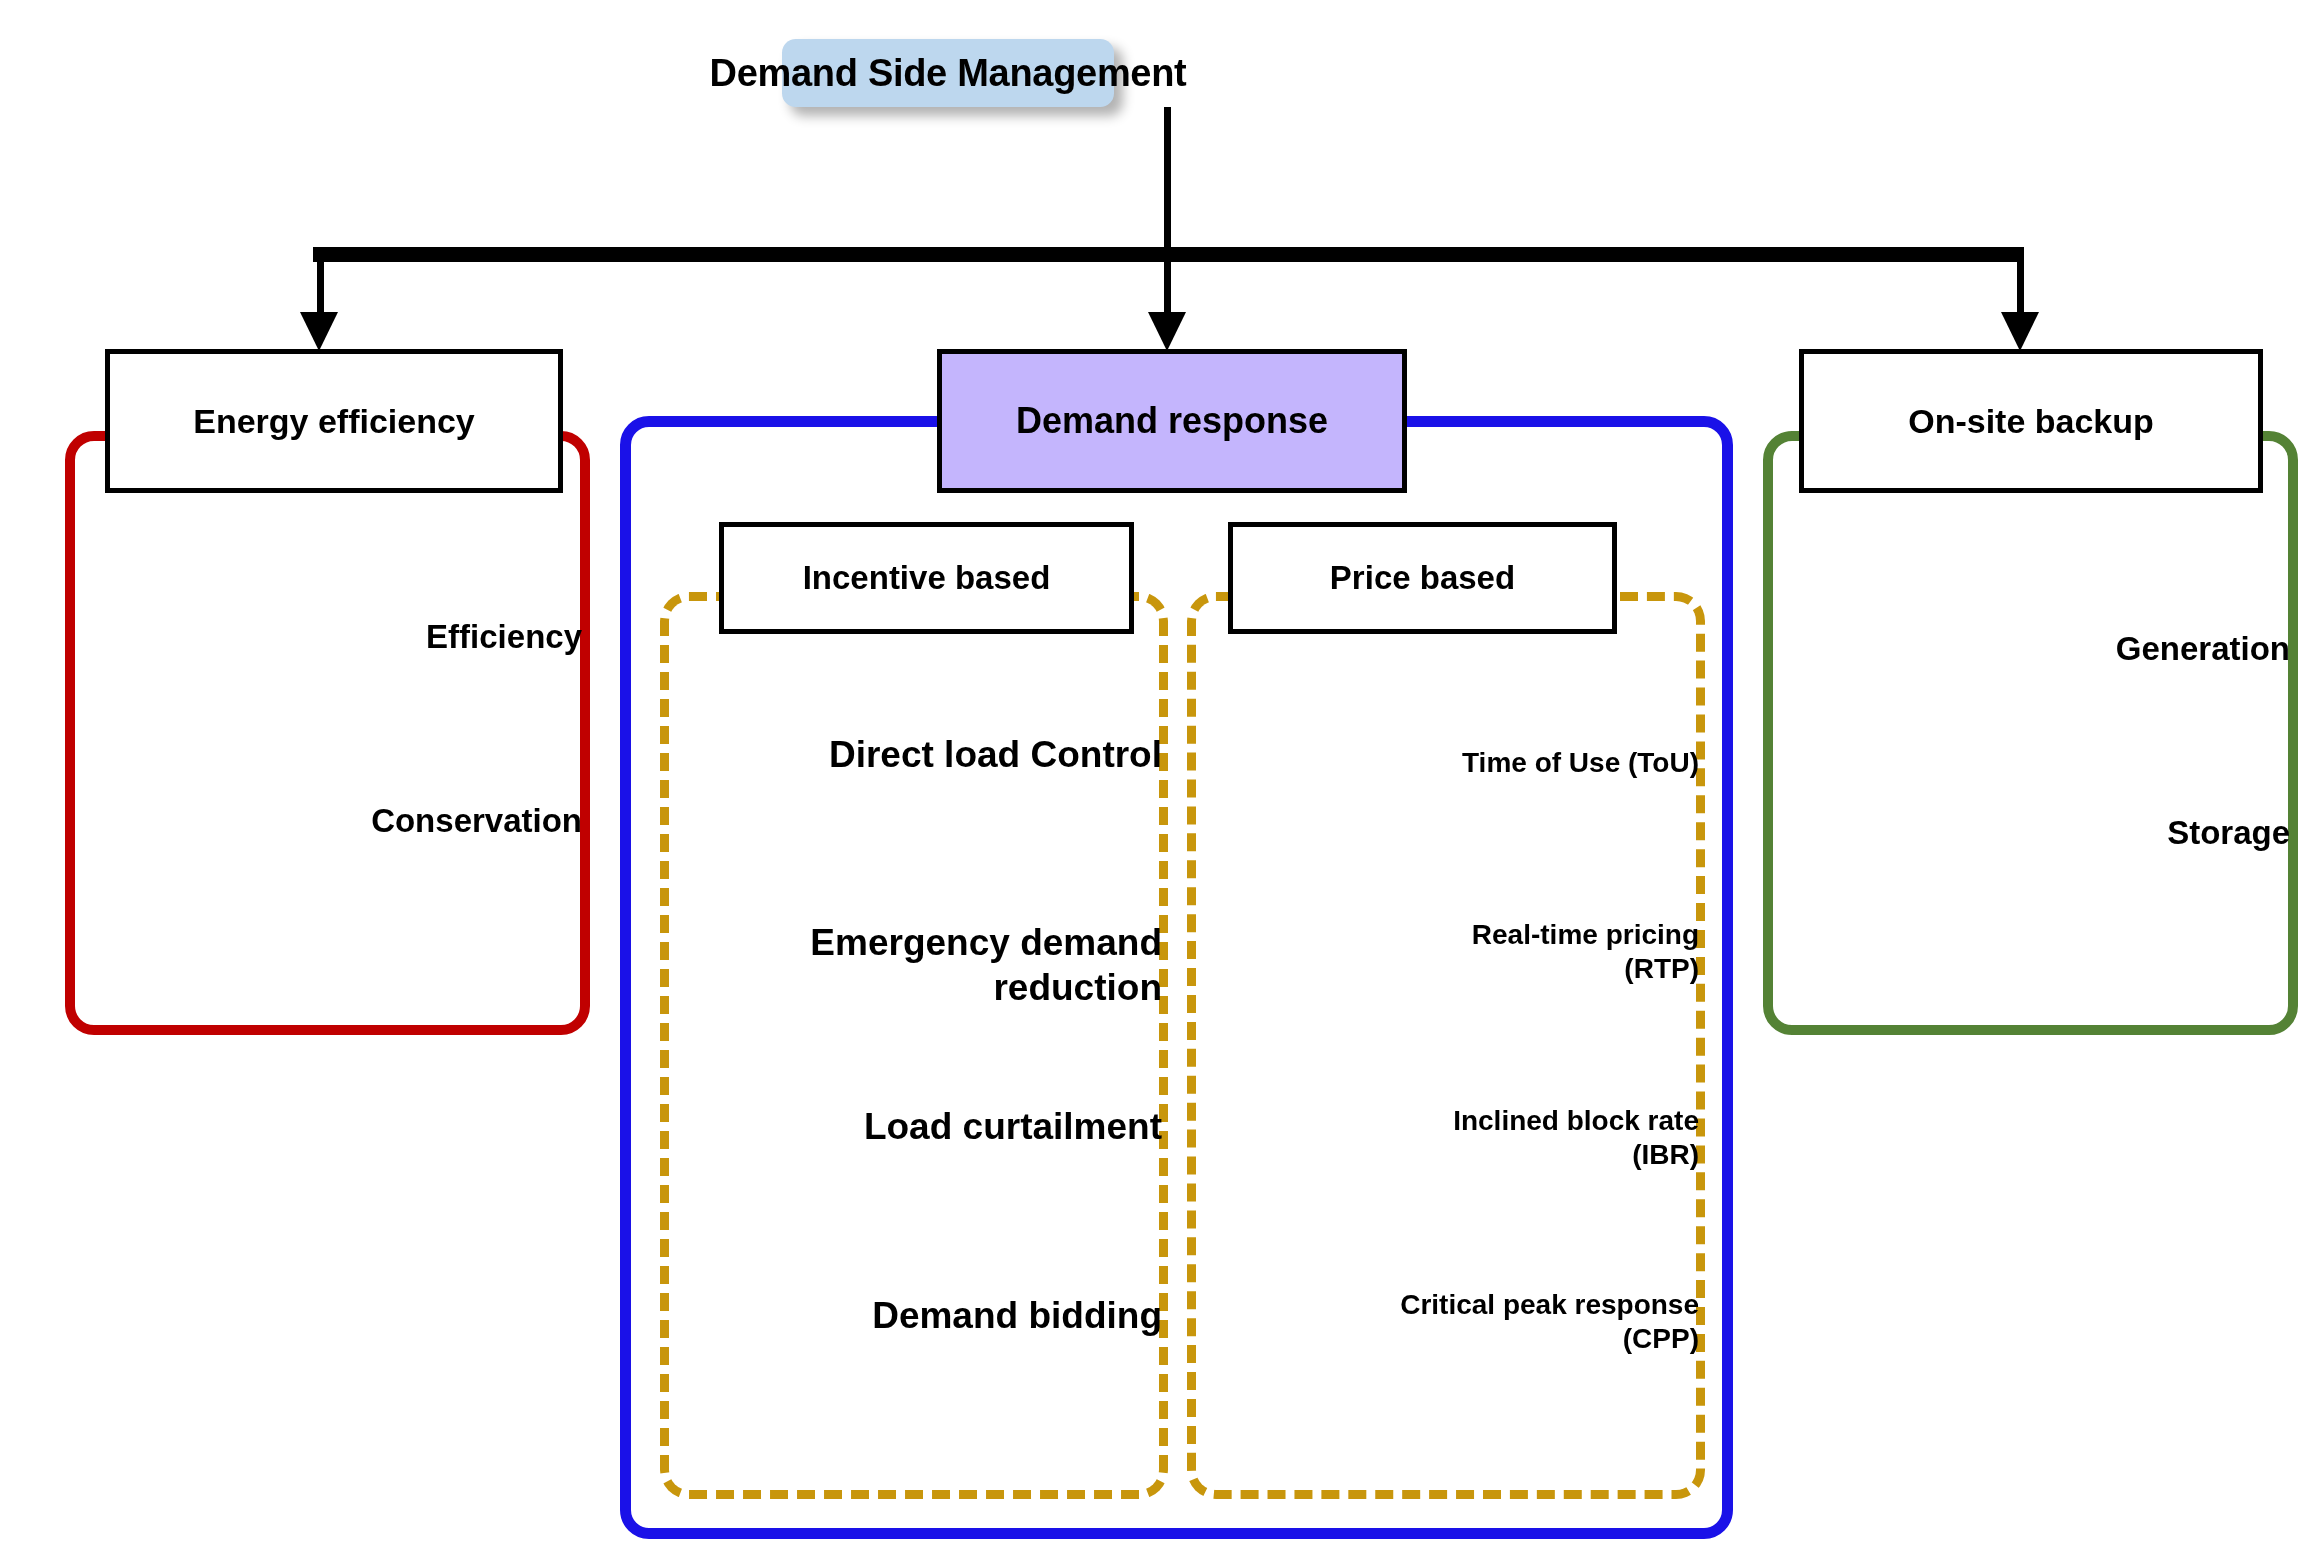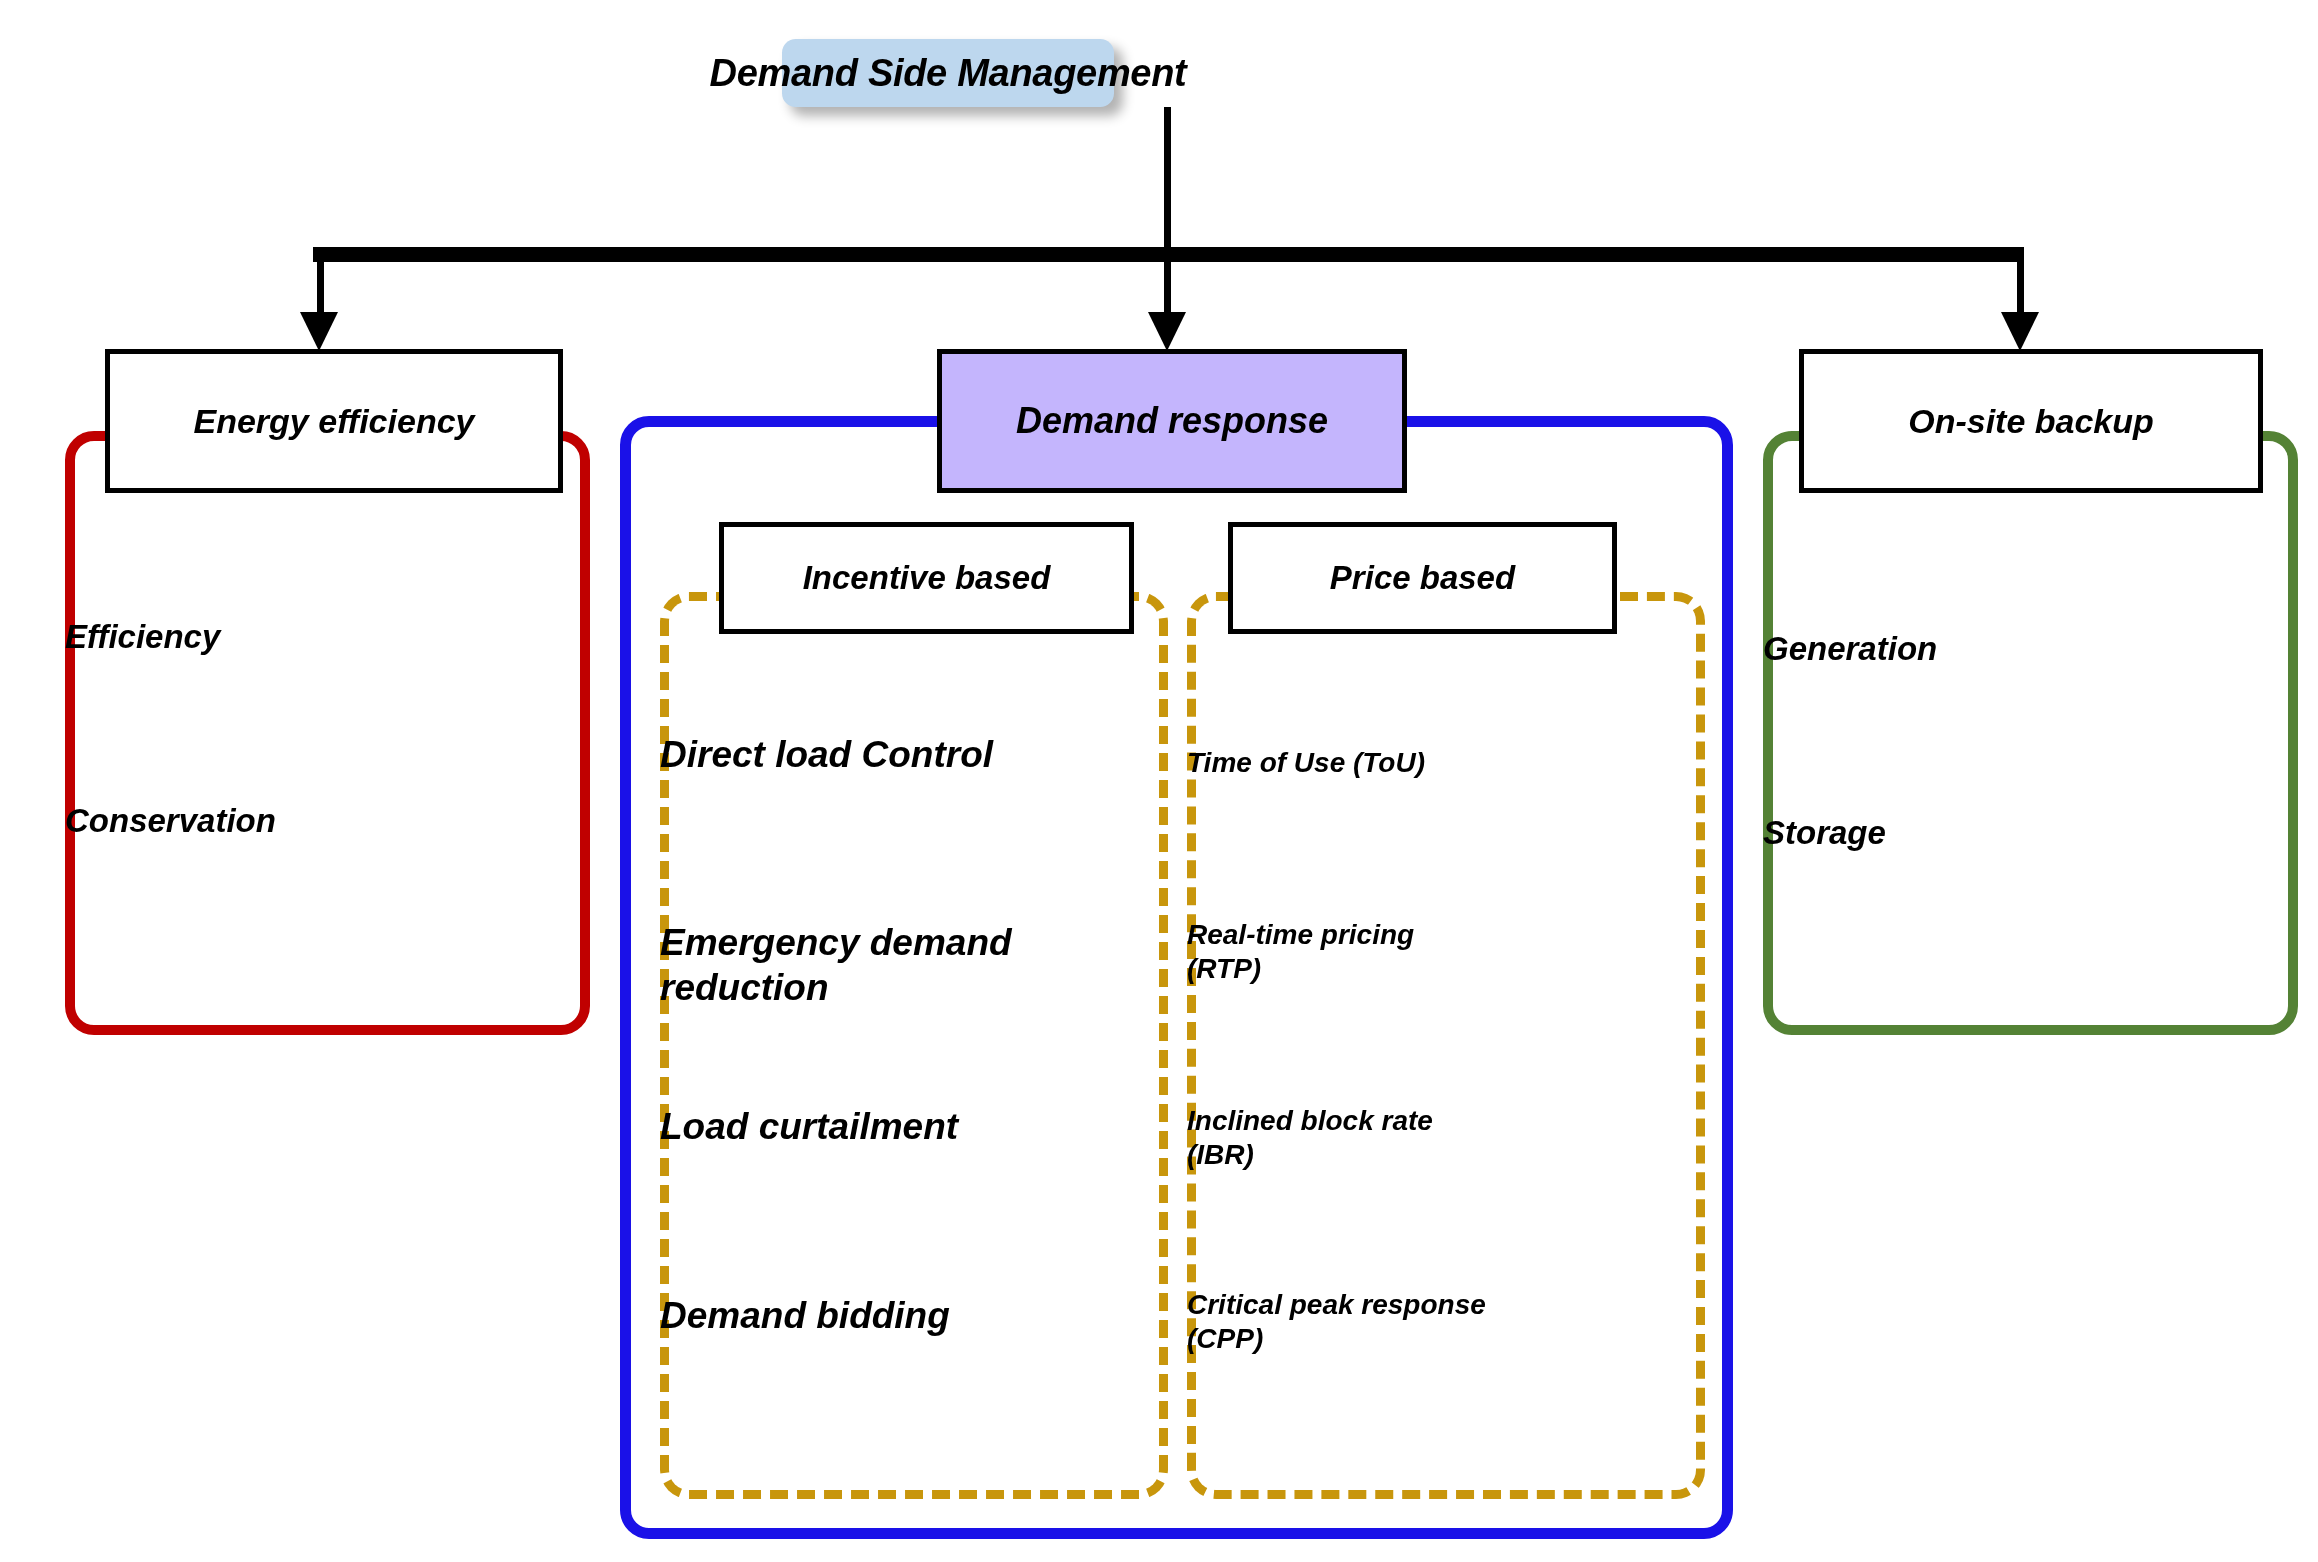--- a/index.html
+++ b/index.html
@@ -8,21 +8,20 @@
     background: #ffffff;
   }
   #stage {
     position: relative;
     width: 2319px;
     height: 1559px;
     background: #ffffff;
     overflow: hidden;
     font-family: "Liberation Sans", sans-serif;
     color: #000000;
-    font-style: italic;
   }
 
   
   .root-node {
     position: absolute;
     left: 782px;
     top: 39px;
     width: 332px;
     height: 68px;
     background: #BDD7EE;
@@ -166,25 +165,26 @@
     left: 1220px;
     top: 522px;
     width: 389px;
     height: 112px;
     font-size: 33px;
   }
 
   
   .leaf {
     position: absolute;
-    text-align: left;
+    text-align: right;
     font-weight: bold;
     font-size: 33px;
     line-height: 1.22;
     color: #000000;
+    padding-left: 12px;
   }
   .leaf-col-left  { left: 65px;  width: 505px; }
   .leaf-col-right { left: 1763px; width: 515px; margin-top: 12px; }
   .leaf-col-inc   { left: 660px; width: 490px; font-size: 37px; }
   .leaf-col-prc   { left: 1187px; width: 500px; font-size: 28px; }
 </style>
 </head>
 <body>
 
 <div id="stage">

